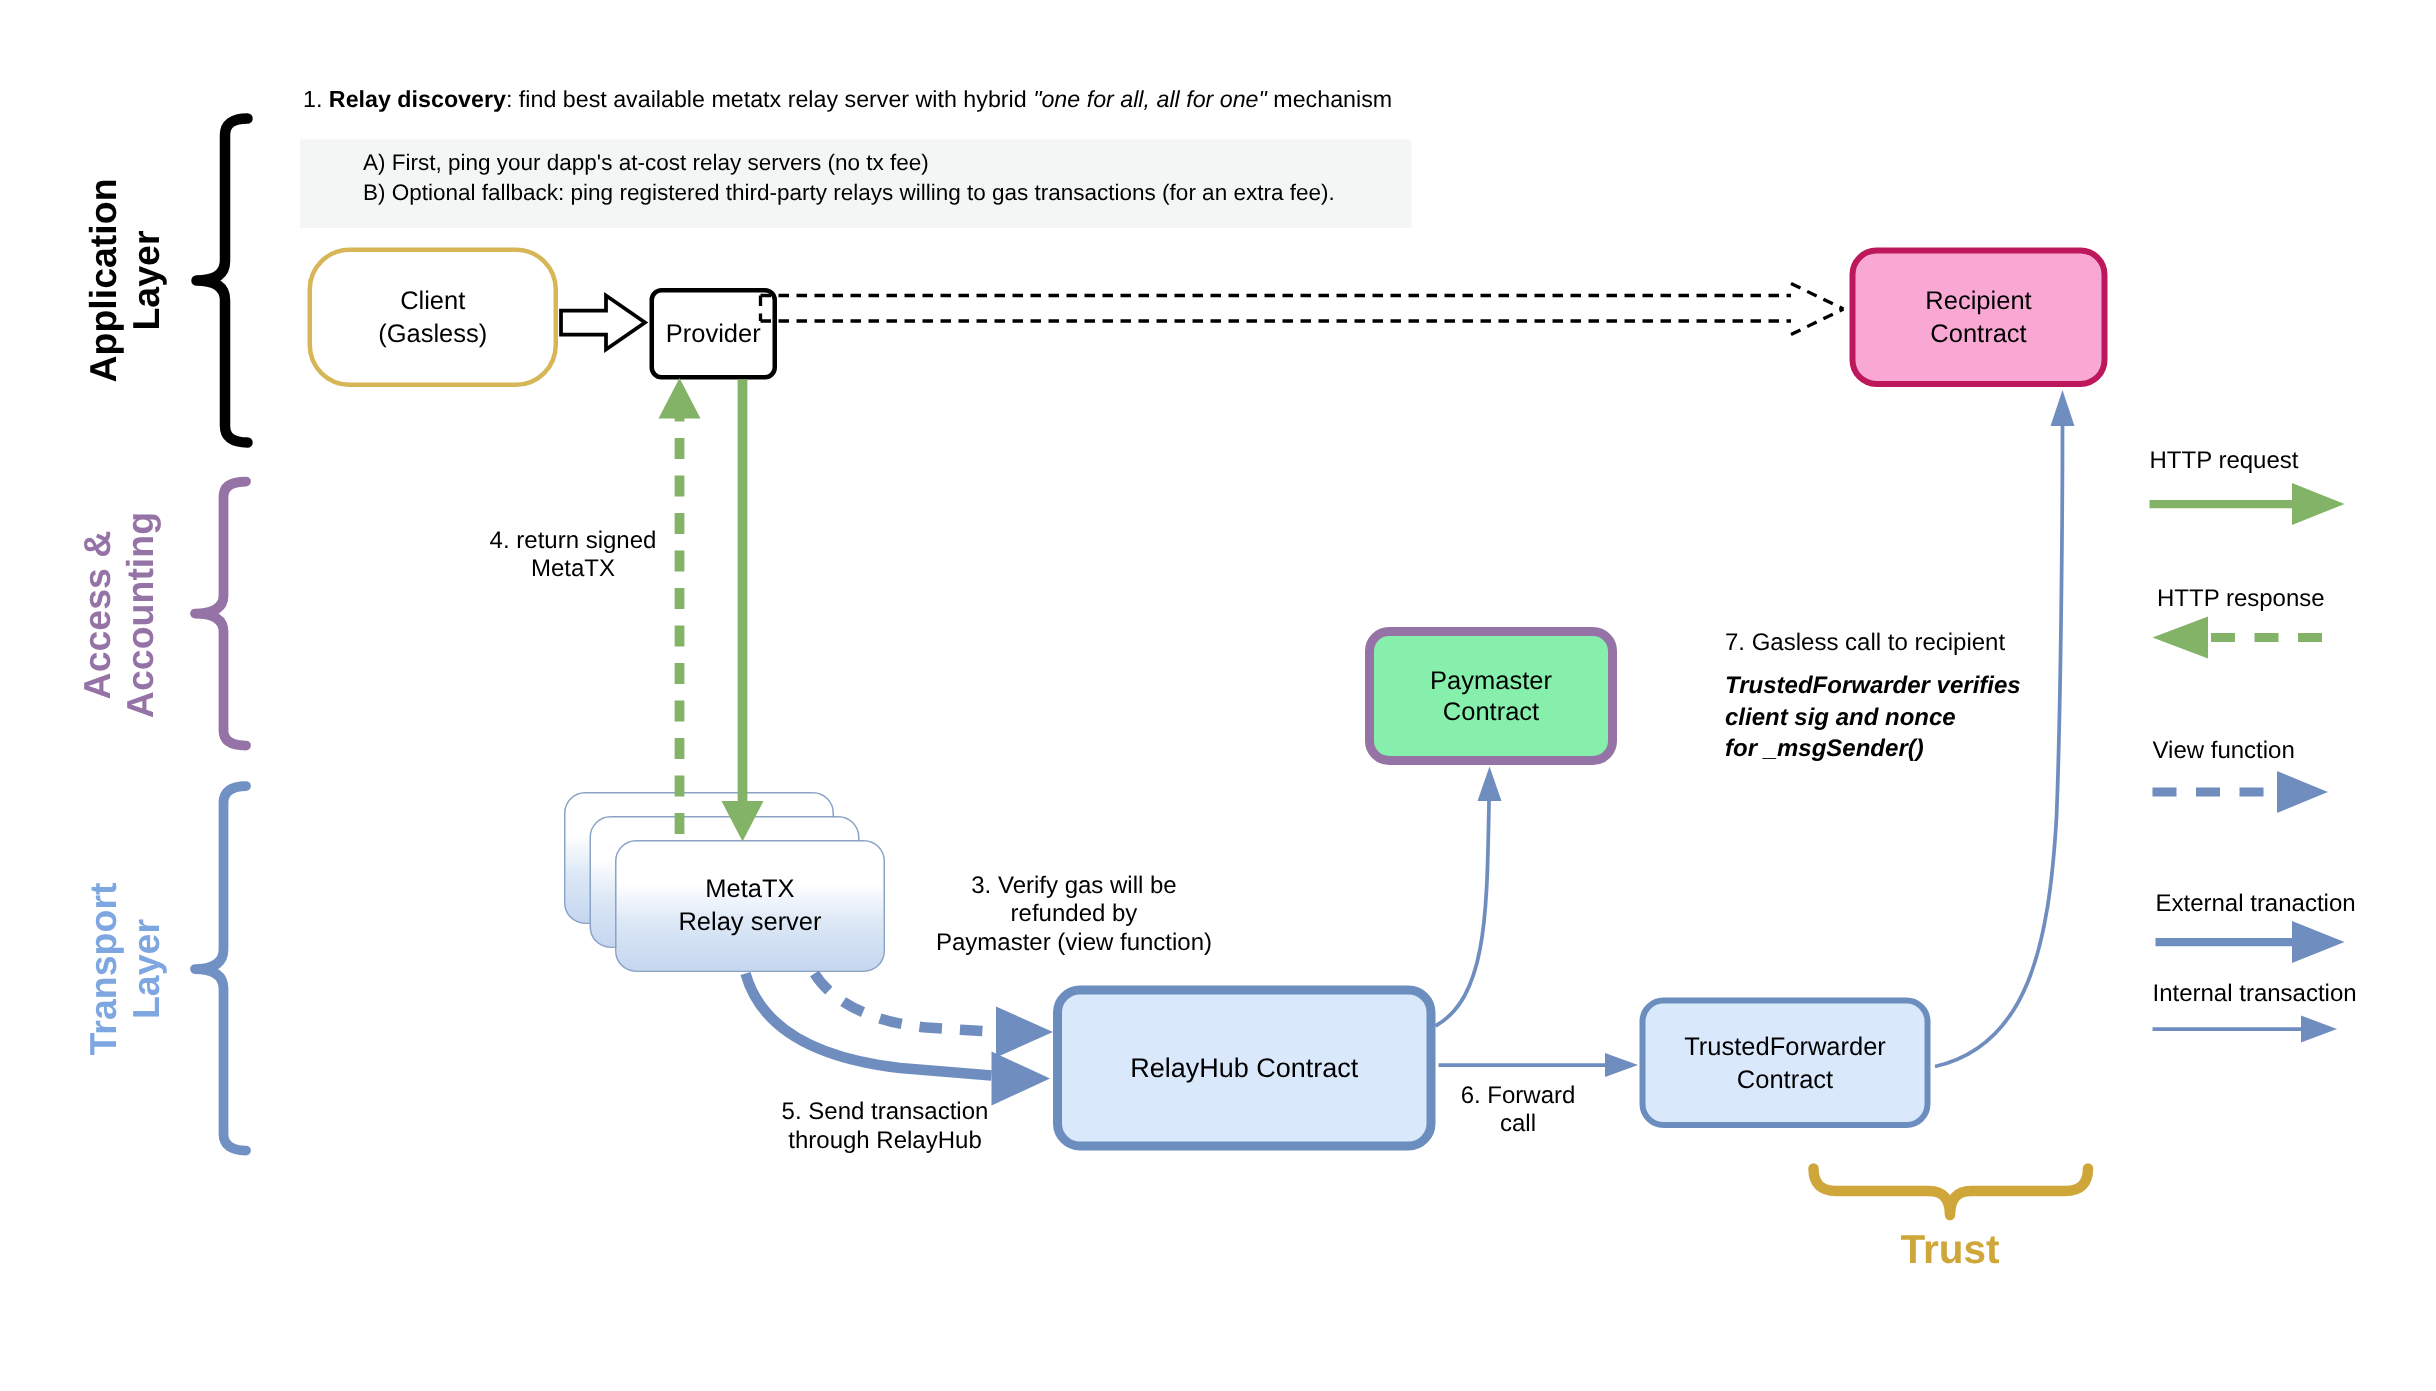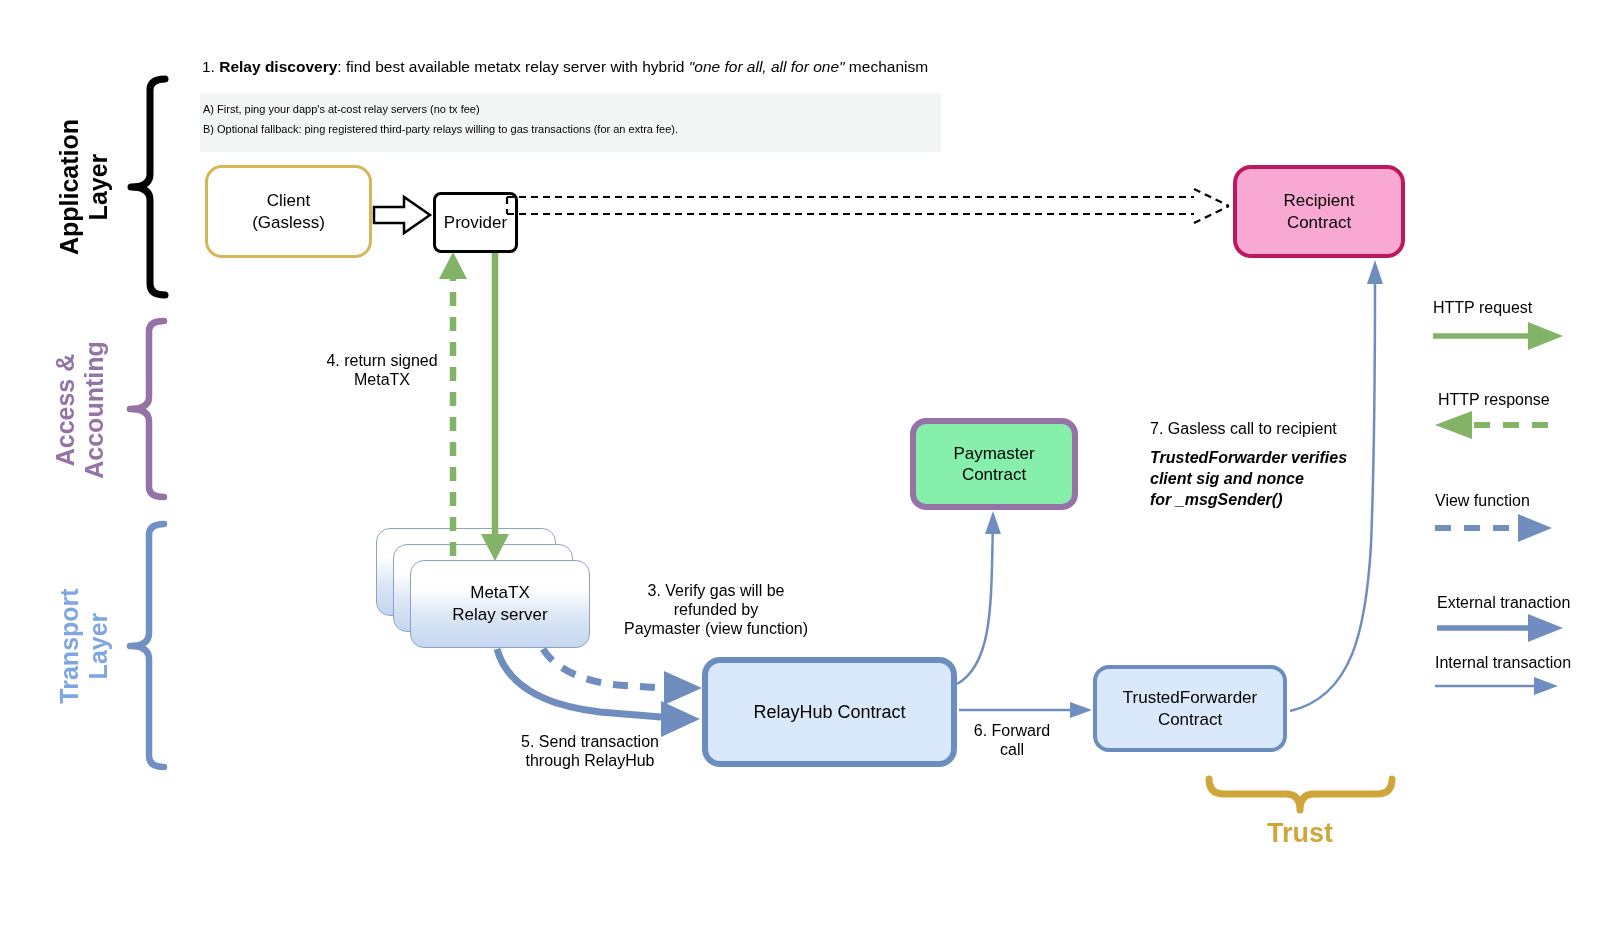--- a/index.html
+++ b/index.html
@@ -7,33 +7,33 @@
     position:relative;width:1624px;height:927px;background:#ffffff;overflow:hidden;
     font-family:"Liberation Sans","DejaVu Sans",sans-serif;color:#000;
   }
   .abs{position:absolute;}
   .pre{white-space:pre-line;}
   
   .step1{left:202px;top:58px;font-size:15.5px;}
   .step1 .b{font-weight:bold;}
   .step1 .i{font-style:italic;}
   .notebox{left:200px;top:93px;width:741px;height:59px;background:#f4f6f6;}
-  .noteline{font-size:11px;line-height:20px;}
+  .noteline{font-size:15px;line-height:20px;margin-left:39px;}
   .note-a{left:203px;top:99px;}
   .note-b{left:203px;top:119px;}
   
   .vlabel{width:260px;height:84px;display:flex;align-items:center;justify-content:center;
     text-align:center;font-weight:bold;font-size:25px;line-height:1.18;transform:rotate(-90deg);}
   .vlabel.app{left:-46px;top:145px;color:#000;}
   .vlabel.acc{left:-50px;top:368px;color:#9673a6;}
   .vlabel.tra{left:-46px;top:604px;color:#7ea6e0;}
   
   .node{display:flex;align-items:center;justify-content:center;text-align:center;
     box-sizing:border-box;font-size:17px;line-height:1.25;background:#fff;}
-  .client{left:205px;top:165px;width:167px;height:93px;border:3px solid #d6b656;border-radius:17px;}
+  .client{left:205px;top:165px;width:167px;height:93px;border:3px solid #d6b656;border-radius:28px;}
   .provider{left:433px;top:192px;width:85px;height:61px;border:3px solid #000;border-radius:8px;}
   .recipient{left:1233px;top:165px;width:172px;height:93px;border:4px solid #be185d;background:#f9a8d4;border-radius:18px;}
   .paymaster{left:910px;top:418px;width:168px;height:92px;border:6px solid #9673a6;background:#86efac;border-radius:16px;}
   .relayhub{left:702px;top:657px;width:255px;height:110px;border:6px solid #6c8ebf;background:#dae8fc;border-radius:18px;font-size:18px;}
   .tforwarder{left:1093px;top:665px;width:194px;height:87px;border:4px solid #6c8ebf;background:#dae8fc;border-radius:16px;}
   .stackcard{width:180px;height:88px;border:1.5px solid #8ba4c6;border-radius:14px;box-sizing:border-box;
     background:linear-gradient(180deg,#ffffff 32%,#dde8f6 62%,#c5d6ef 100%);}
   .sc1{left:376px;top:528px;}
   .sc2{left:393px;top:544px;}
   .sc3{left:410px;top:560px;display:flex;align-items:center;justify-content:center;text-align:center;font-size:17px;line-height:1.3;}

